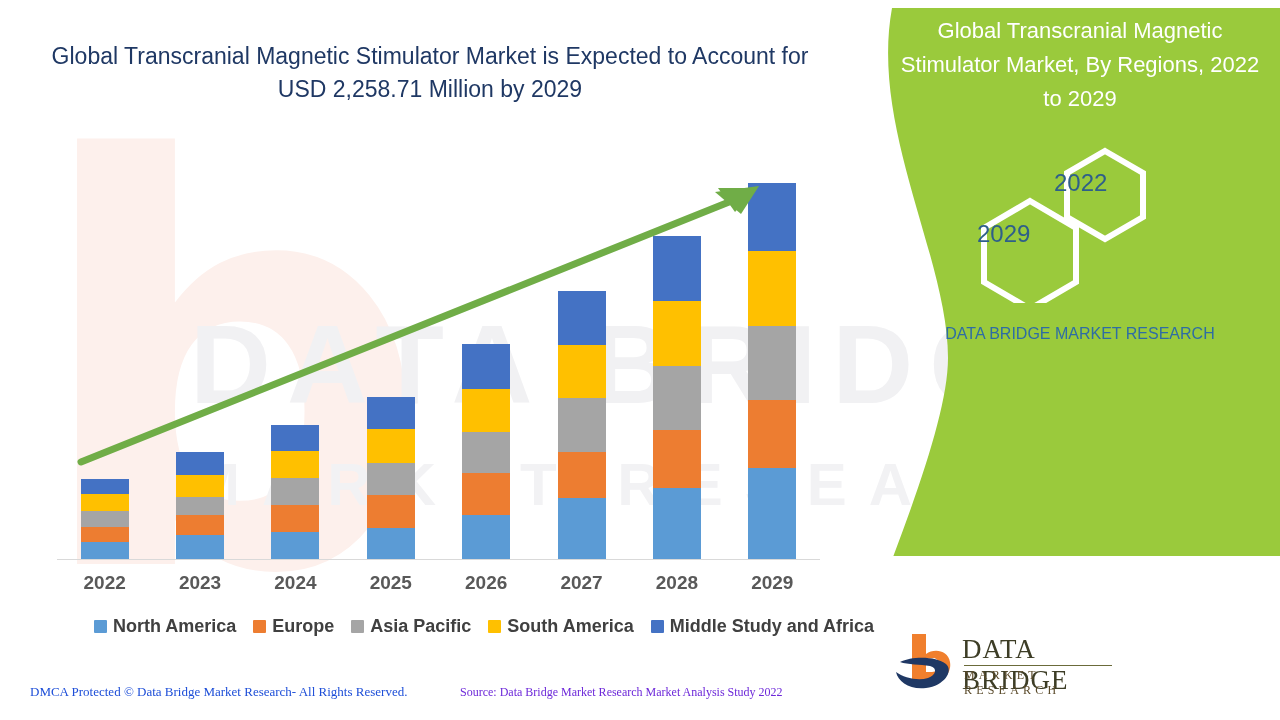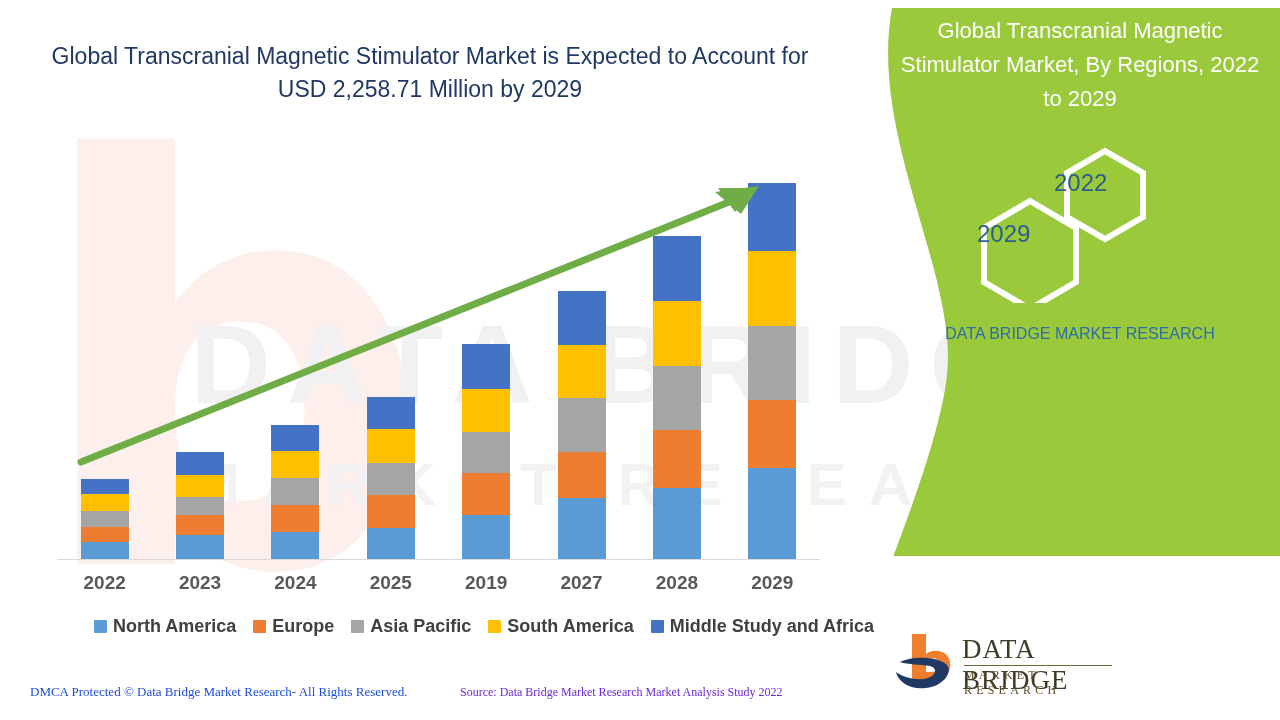--- a/index.html
+++ b/index.html
@@ -380,21 +380,21 @@
       <line x1="24" y1="312" x2="682" y2="48" stroke="#70AD47" stroke-width="7" stroke-linecap="round"></line>
       <polygon points="700,38 661,38 678,62" fill="#70AD47"></polygon>
       <polygon points="702,36 658,42 684,64" fill="#70AD47"></polygon>
     </svg>
 
     <div class="x-labels" id="x-labels">
         <div class="x-label">2022</div>
         <div class="x-label">2023</div>
         <div class="x-label">2024</div>
         <div class="x-label">2025</div>
-        <div class="x-label">2019</div>
+        <div class="x-label">2026</div>
         <div class="x-label">2027</div>
         <div class="x-label">2028</div>
         <div class="x-label">2029</div>
       </div>
 
     <div class="legend" id="legend">
         <div class="legend-item">
           <span class="legend-swatch" style="background: rgb(91, 155, 213);"></span>
           <span class="legend-text">North America</span>
         </div>

